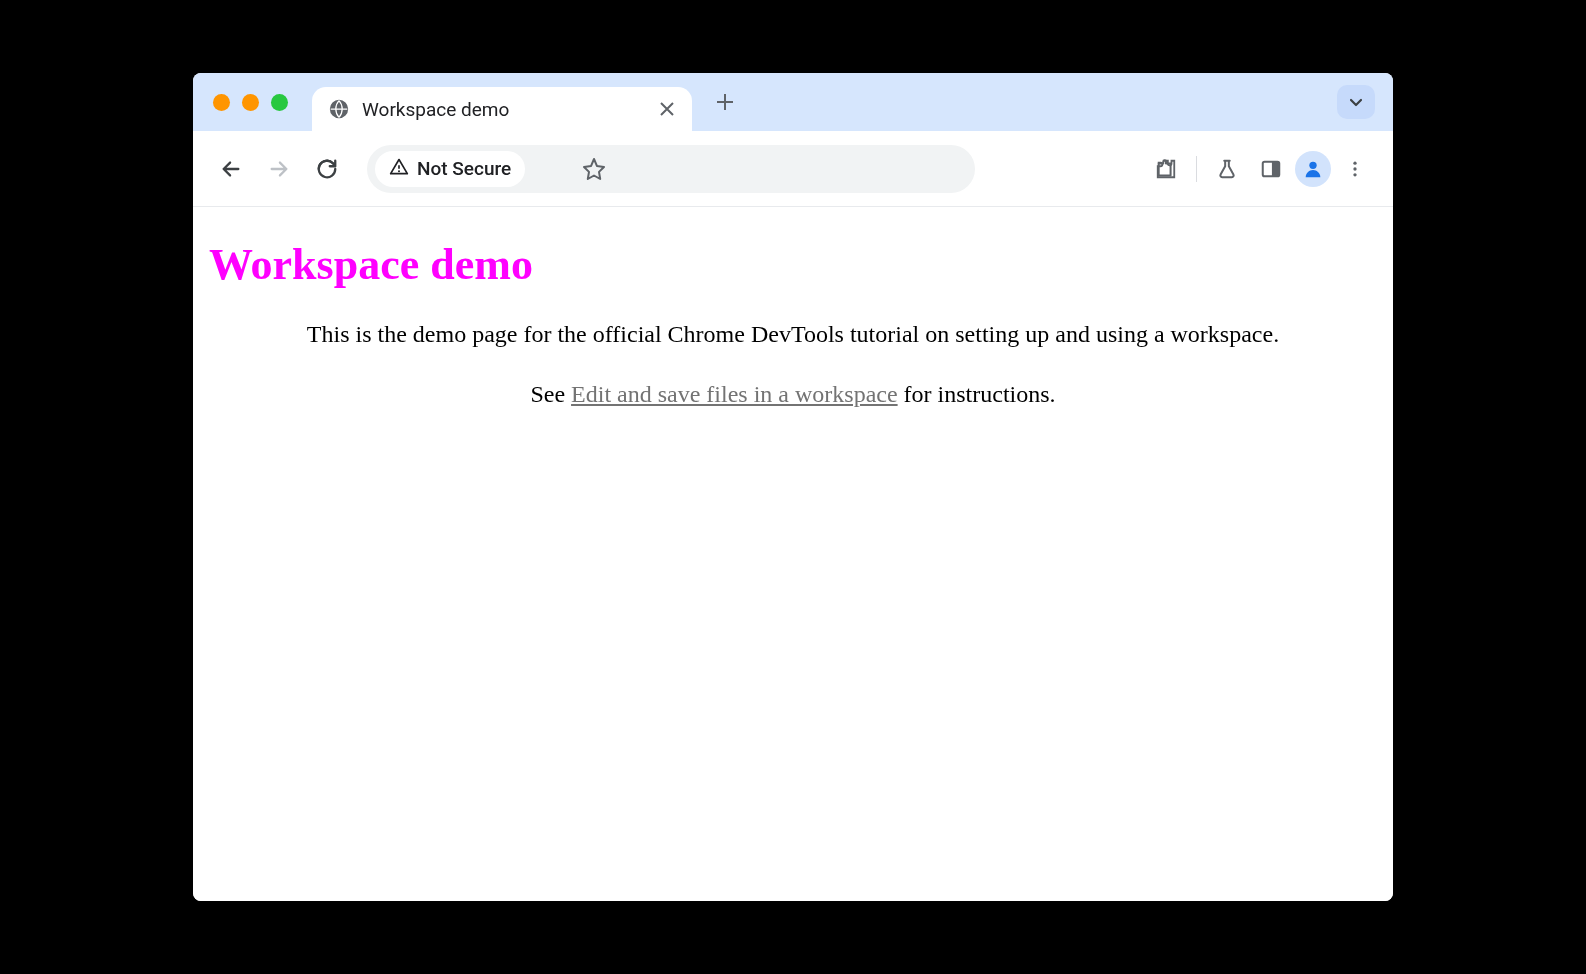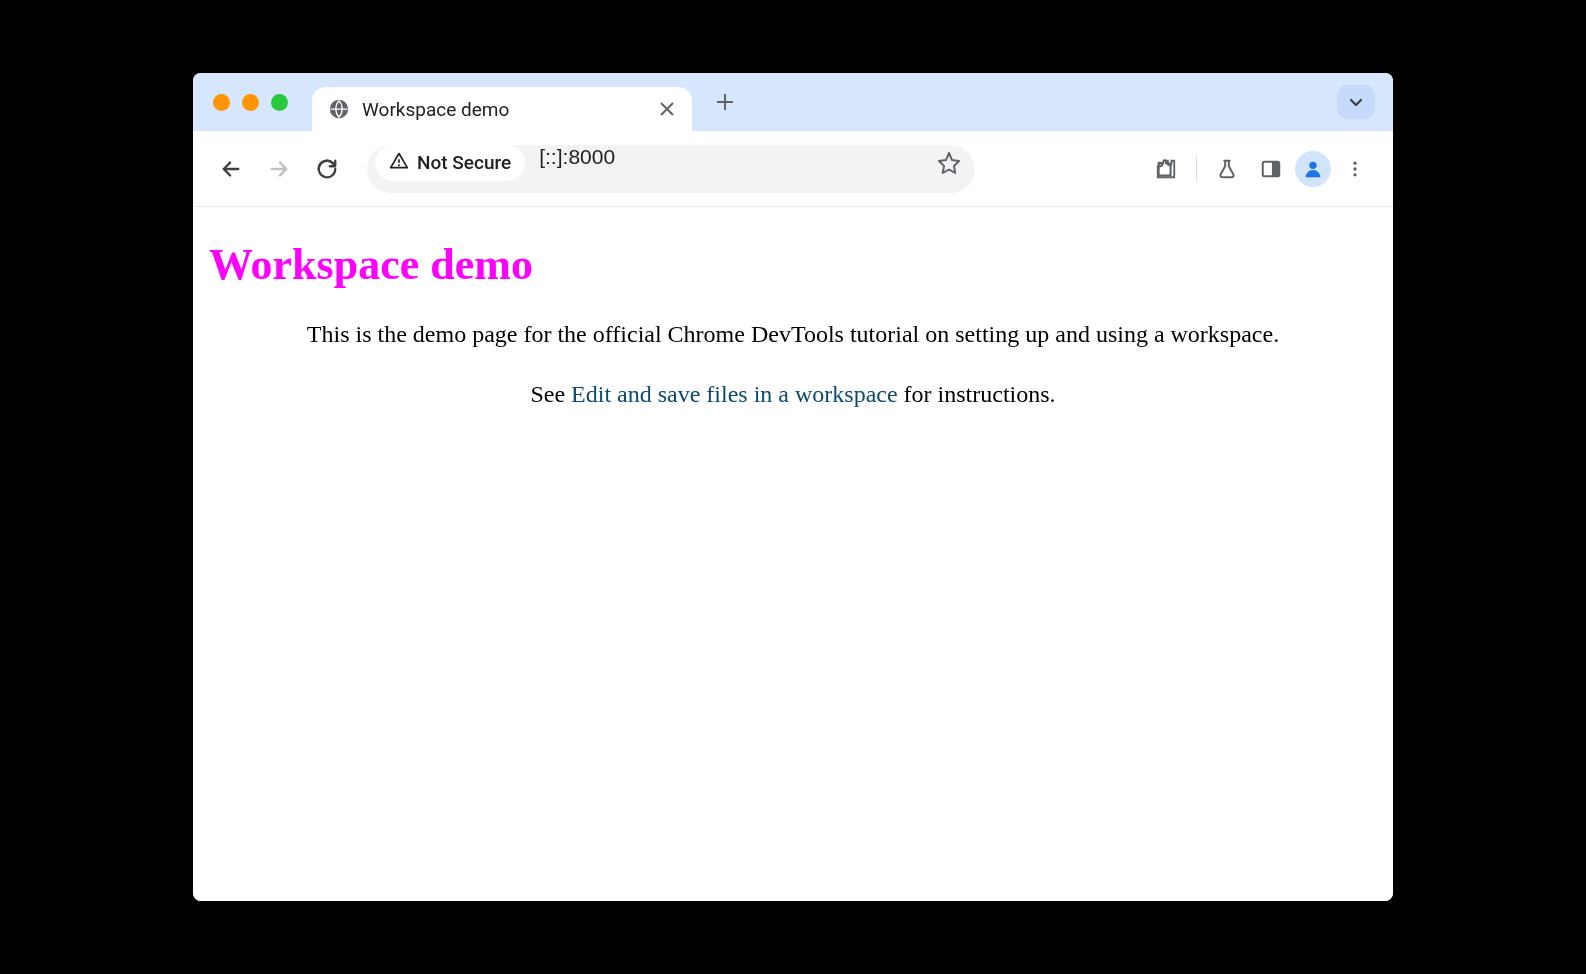--- a/index.html
+++ b/index.html
@@ -126,24 +126,25 @@
     .nav-btn.disabled {
       color: #bdc1c6;
       cursor: default;
     }
     .address-bar {
       flex: 1;
       height: 48px;
       background: #f1f3f4;
       border-radius: 24px;
       display: flex;
-      align-items: flex-start;
+      align-items: center;
       padding: 0 8px 0 8px;
       margin: 0 12px;
       max-width: 608px;
+      gap: 37px;
     }
     .security-chip {
       background: #fff;
       border-radius: 20px;
       height: 36px;
       display: flex;
       align-items: center;
       padding: 0 14px;
       gap: 8px;
       margin-right: 14px;
@@ -213,21 +214,22 @@
       margin-bottom: 28px;
     }
     .page-paragraph {
       font-size: 24px;
       color: #000;
       margin-bottom: 26px;
       line-height: 1.4;
       text-align: center;
     }
     .page-link {
-      color: #0c4a6e;
+      color: #737373;
+      text-decoration: underline;
       cursor: pointer;
     }
   </style>
 </head>
 <body>
 
 <div class="browser-window">
 
   <div class="tab-strip">
     <div class="traffic-lights">
@@ -286,21 +288,20 @@
       <div class="security-chip">
         <span>
           <svg width="20" height="20" viewBox="0 0 24 24">
               <path d="M12 3 L22 20 H2 Z" fill="none" stroke="#202124" stroke-width="2" stroke-linejoin="round"></path>
               <line x1="12" y1="10" x2="12" y2="14" stroke="#202124" stroke-width="2"></line>
               <circle cx="12" cy="17" r="1.2" fill="#202124"></circle>
             </svg>
         </span>
         <span class="security-text">Not Secure</span>
       </div>
-      <span class="url-text">[::]:8000</span>
       <div class="star-btn">
         <svg width="24" height="24" viewBox="0 0 24 24">
             <path d="M12 2l2.9 6.9L22 10l-5 4.9 1.2 7.1L12 18.5 5.8 22 7 14.9 2 10l7.1-1.1L12 2z" fill="none" stroke="#5f6368" stroke-width="2" stroke-linejoin="round"></path>
           </svg>
       </div>
     </div>
 
     <div class="toolbar-right">
       <div class="toolbar-icon-btn">
         <svg width="22" height="22" viewBox="0 0 24 24">

